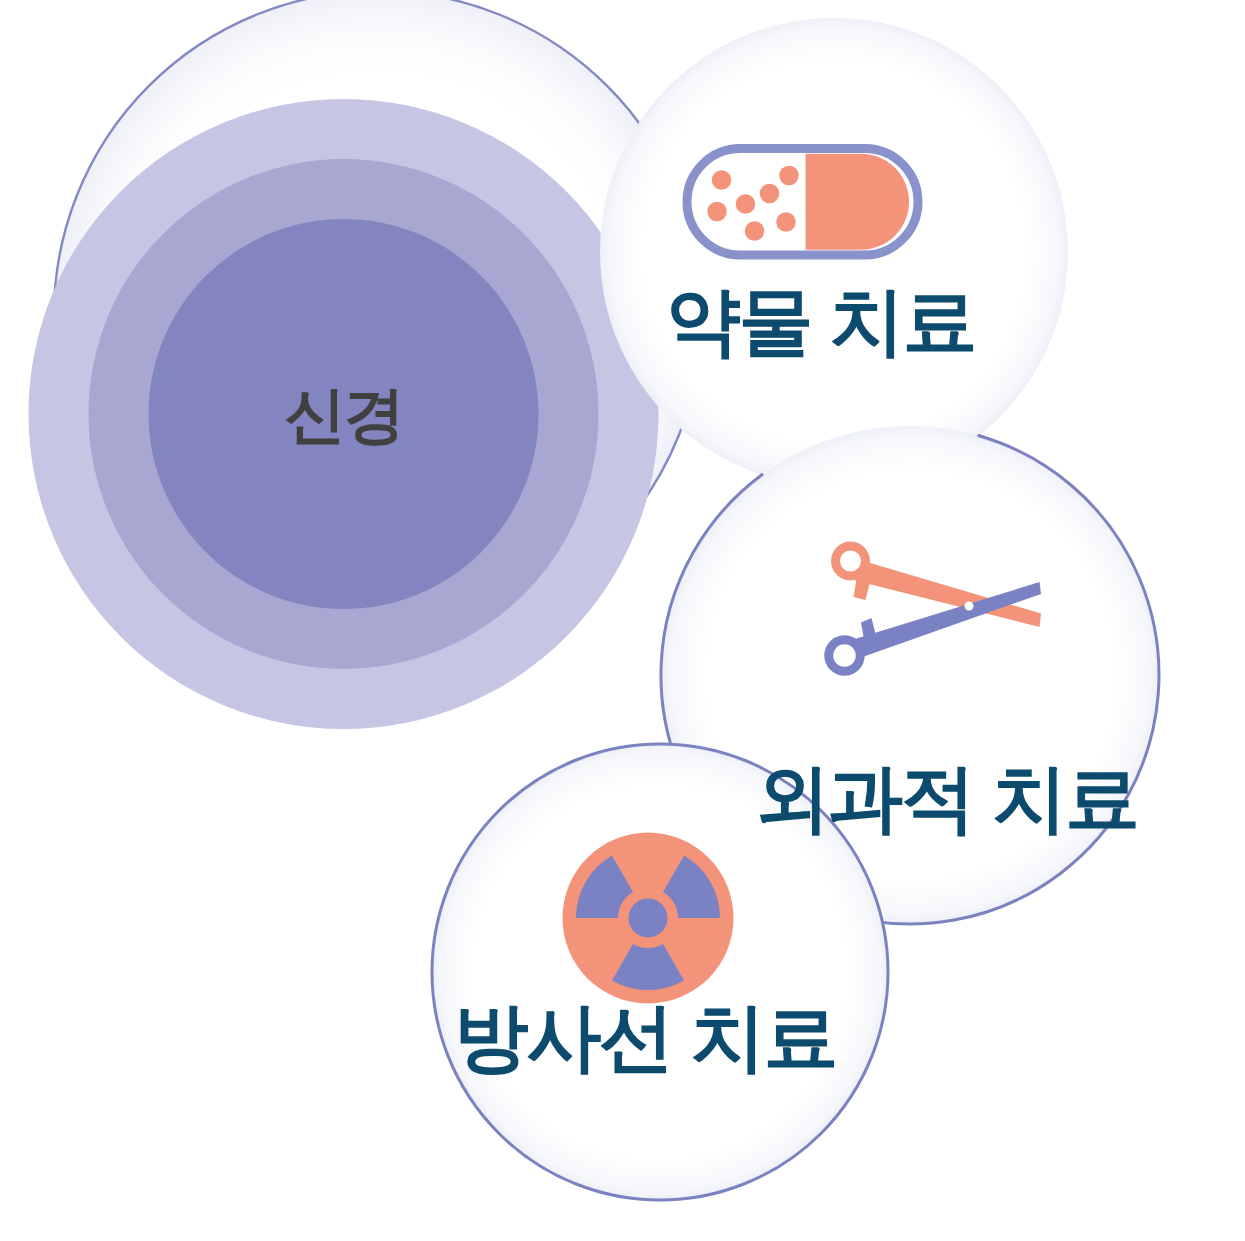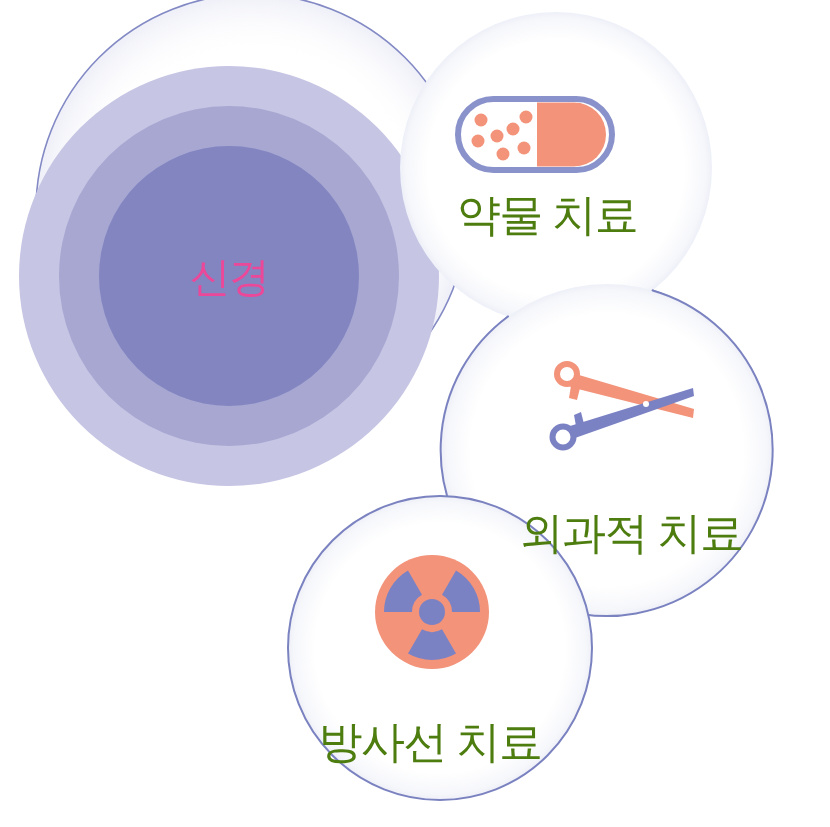--- a/index.html
+++ b/index.html
@@ -16,36 +16,36 @@
     left: 0; top: 0;
   }
   .txt {
     position: absolute;
     transform: translate(-50%, -50%);
     white-space: nowrap;
     text-align: center;
   }
   .center-title {
     left: 229px; top: 277px;
-    color: #ec4899;
+    color: #404040;
     font-size: 41px;
-    font-weight: 400;
+    font-weight: 700;
     line-height: 59px;
     letter-spacing: -1.5px;
   }
   .center-title .tline { display: block; }
   .item-label {
-    color: #4d7c0f;
-    font-size: 44px;
-    font-weight: 400;
+    color: #0c4a6e;
+    font-size: 50px;
+    font-weight: 700;
     letter-spacing: -1.5px;
   }
   .label-drug      { left: 547px; top: 215px; }
   .label-surgery   { left: 631px; top: 489px; margin-top: 44px; }
-  .label-radiation { left: 430px; top: 742px; }
+  .label-radiation { left: 430px; top: 692px; }
 </style>
 </head>
 <body>
 
 <div class="canvas">
 
   <svg class="base" width="830" height="827" viewBox="0 0 830 827">
     <defs>
       <radialGradient id="whiteFill">
         <stop offset="0%" stop-color="#ffffff"></stop>

